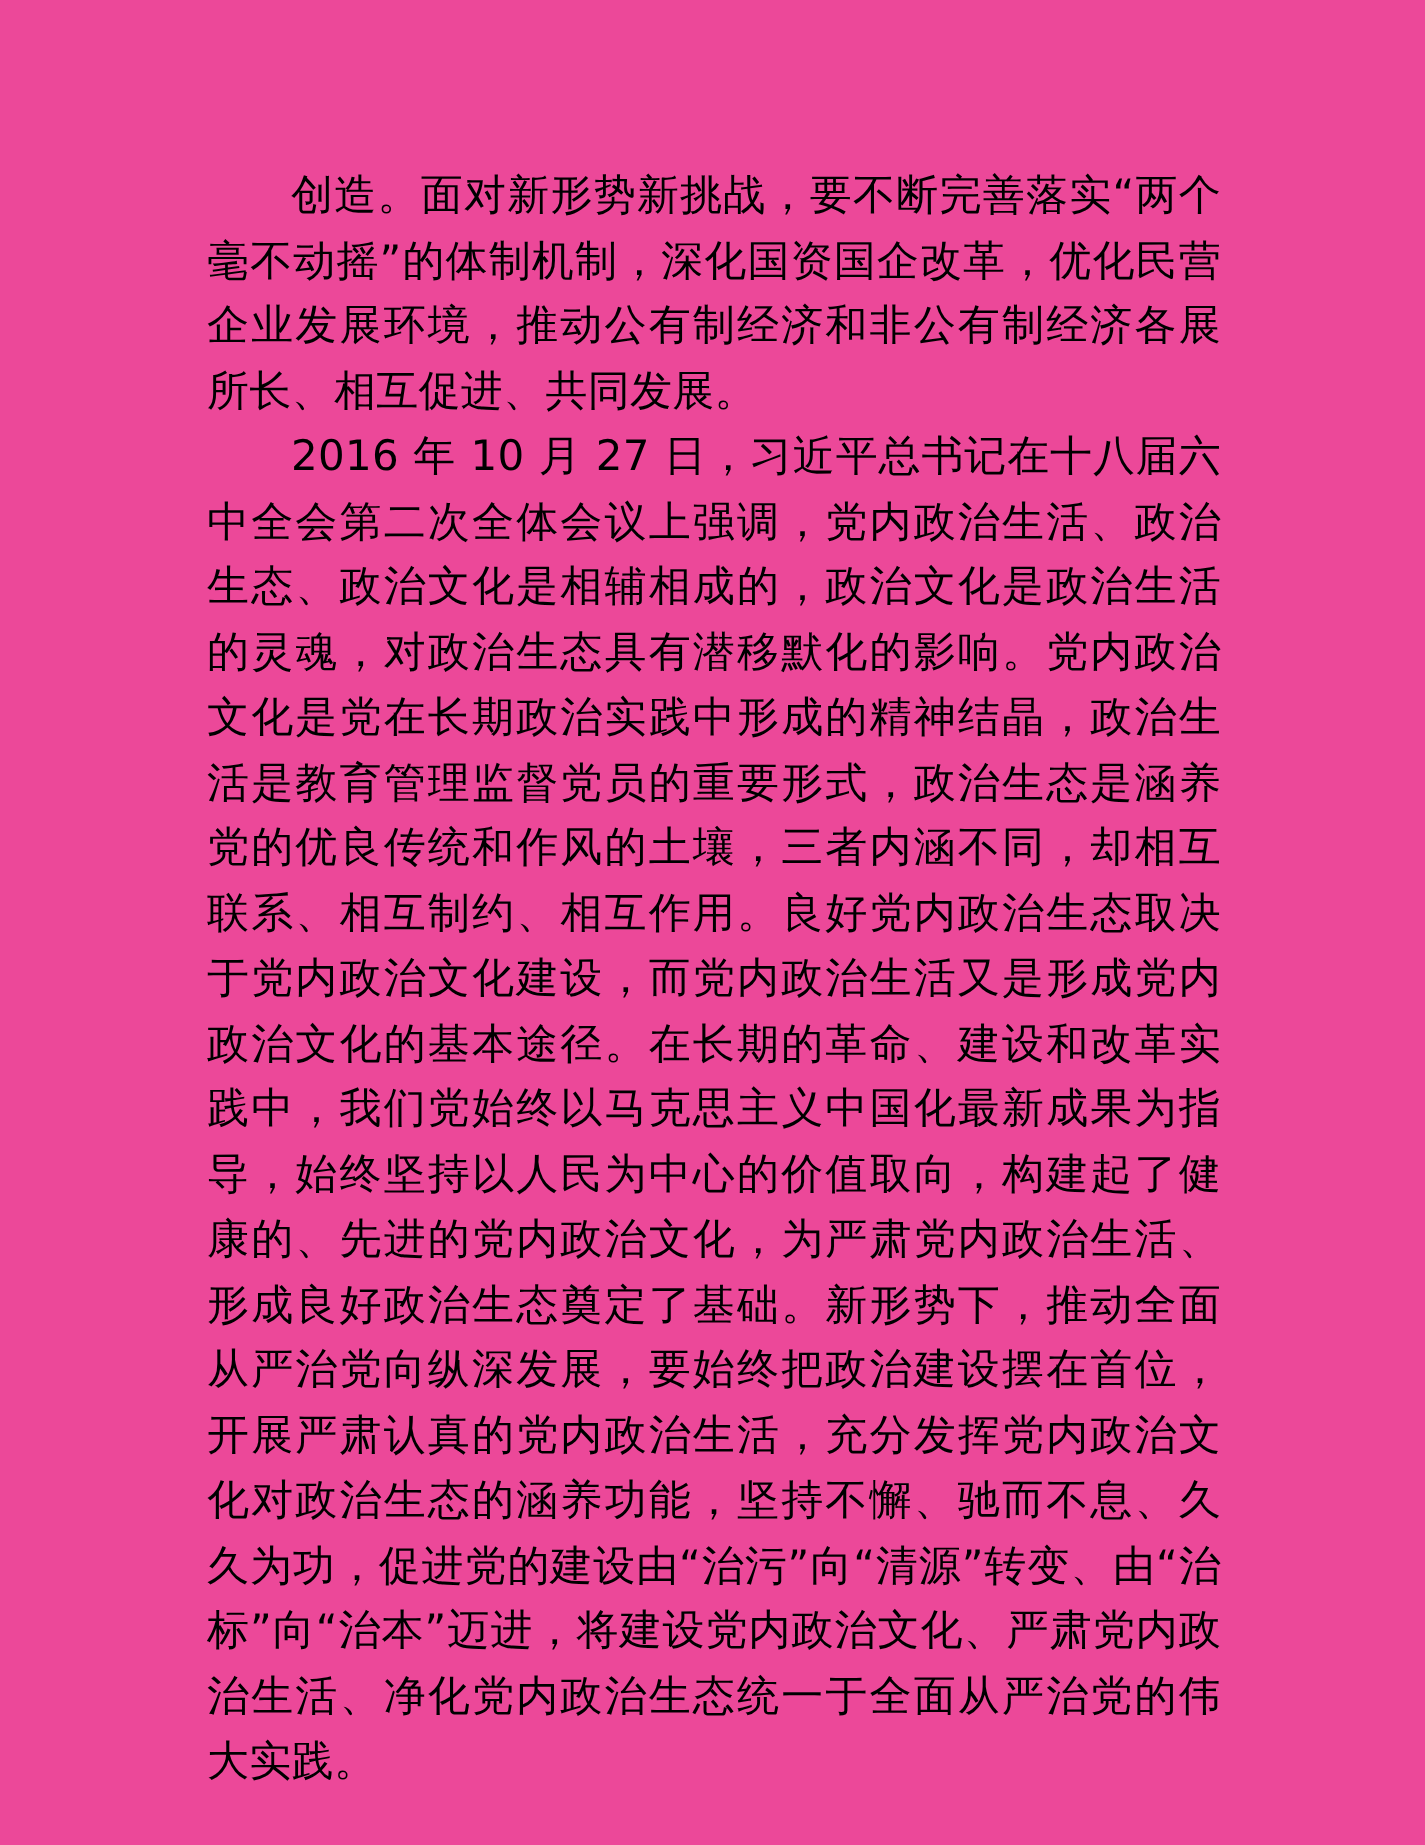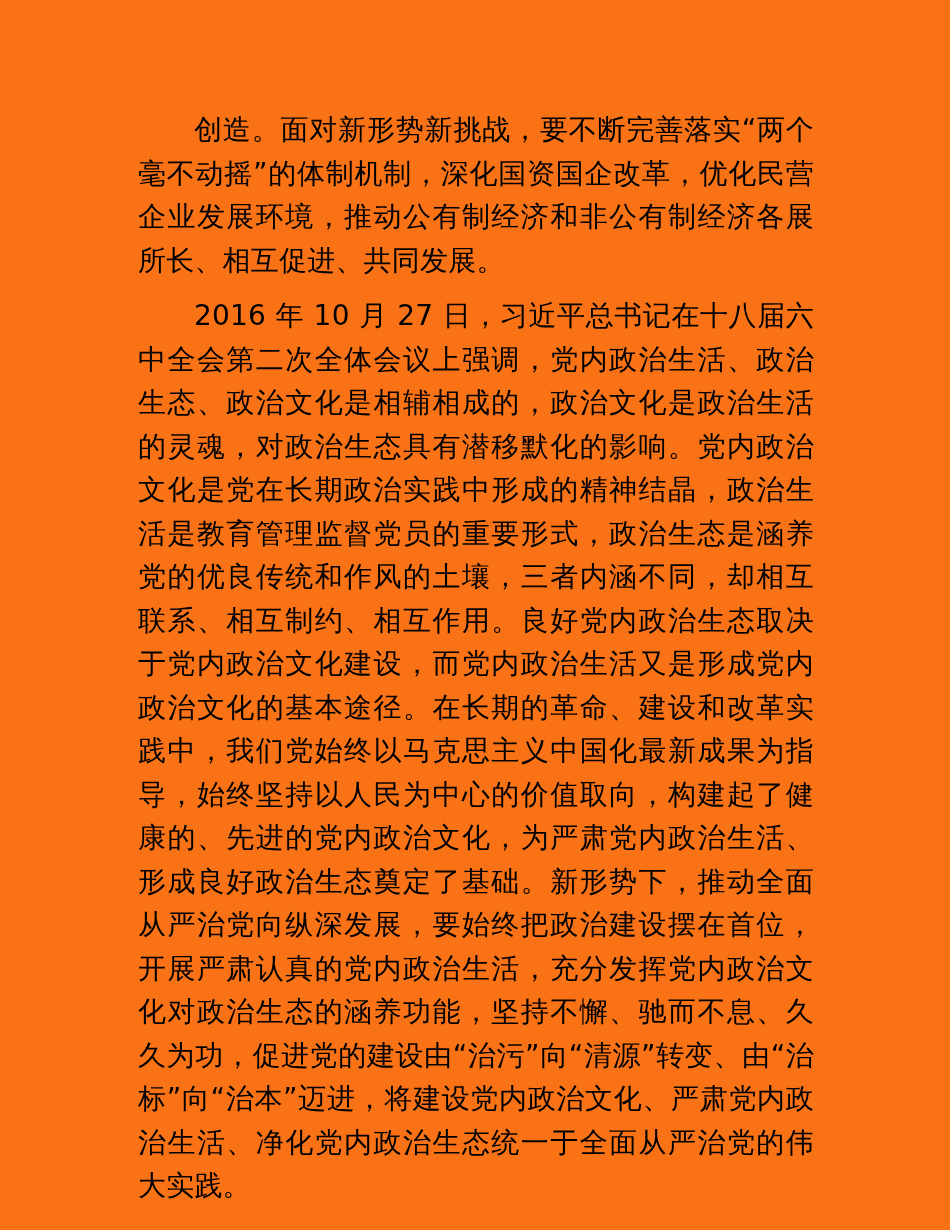--- a/index.html
+++ b/index.html
@@ -9,21 +9,21 @@
   }
 
   body {
     font-family: "DejaVu Sans", "Liberation Sans", sans-serif;
   }
 
   .page {
     position: relative;
     width: 950px;
     height: 1230px;
-    background: #f97316;
+    background: #ec4899;
     overflow: hidden;
     box-sizing: border-box;
   }
 
   .doc-body {
     position: absolute;
     left: 138px;
     top: 108px;
     width: 676px;
   }
@@ -37,21 +37,21 @@
     text-align: justify;
     text-justify: inter-character;
     text-indent: 2em;
     letter-spacing: 0.2px;
     font-weight: 400;
     word-break: break-all;
     -webkit-font-smoothing: antialiased;
   }
 
   .para + .para {
-    margin-top: 12px;
+    margin-top: 0px;
   }
 </style>
 </head>
 <body>
 
 <div class="page">
   <div class="doc-body">
     <p class="para">创造。面对新形势新挑战，要不断完善落实“两个毫不动摇”的体制机制，深化国资国企改革，优化民营企业发展环境，推动公有制经济和非公有制经济各展所长、相互促进、共同发展。</p>
     <p class="para">2016 年 10 月 27 日，习近平总书记在十八届六中全会第二次全体会议上强调，党内政治生活、政治生态、政治文化是相辅相成的，政治文化是政治生活的灵魂，对政治生态具有潜移默化的影响。党内政治文化是党在长期政治实践中形成的精神结晶，政治生活是教育管理监督党员的重要形式，政治生态是涵养党的优良传统和作风的土壤，三者内涵不同，却相互联系、相互制约、相互作用。良好党内政治生态取决于党内政治文化建设，而党内政治生活又是形成党内政治文化的基本途径。在长期的革命、建设和改革实践中，我们党始终以马克思主义中国化最新成果为指导，始终坚持以人民为中心的价值取向，构建起了健康的、先进的党内政治文化，为严肃党内政治生活、形成良好政治生态奠定了基础。新形势下，推动全面从严治党向纵深发展，要始终把政治建设摆在首位，开展严肃认真的党内政治生活，充分发挥党内政治文化对政治生态的涵养功能，坚持不懈、驰而不息、久久为功，促进党的建设由“治污”向“清源”转变、由“治标”向“治本”迈进，将建设党内政治文化、严肃党内政治生活、净化党内政治生态统一于全面从严治党的伟大实践。</p>
   </div>

